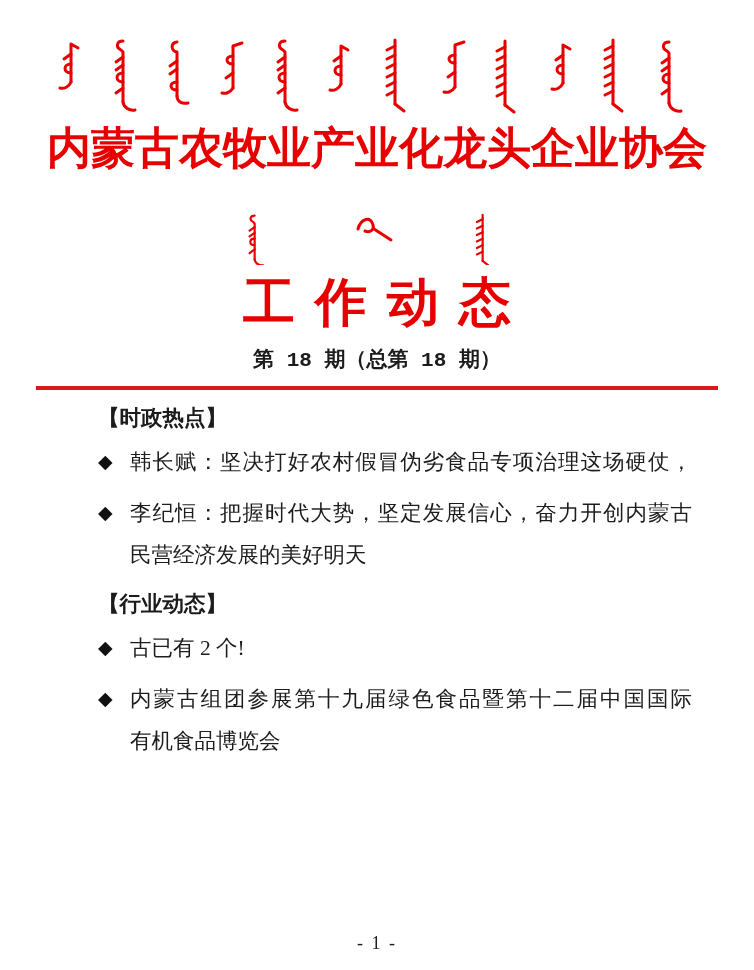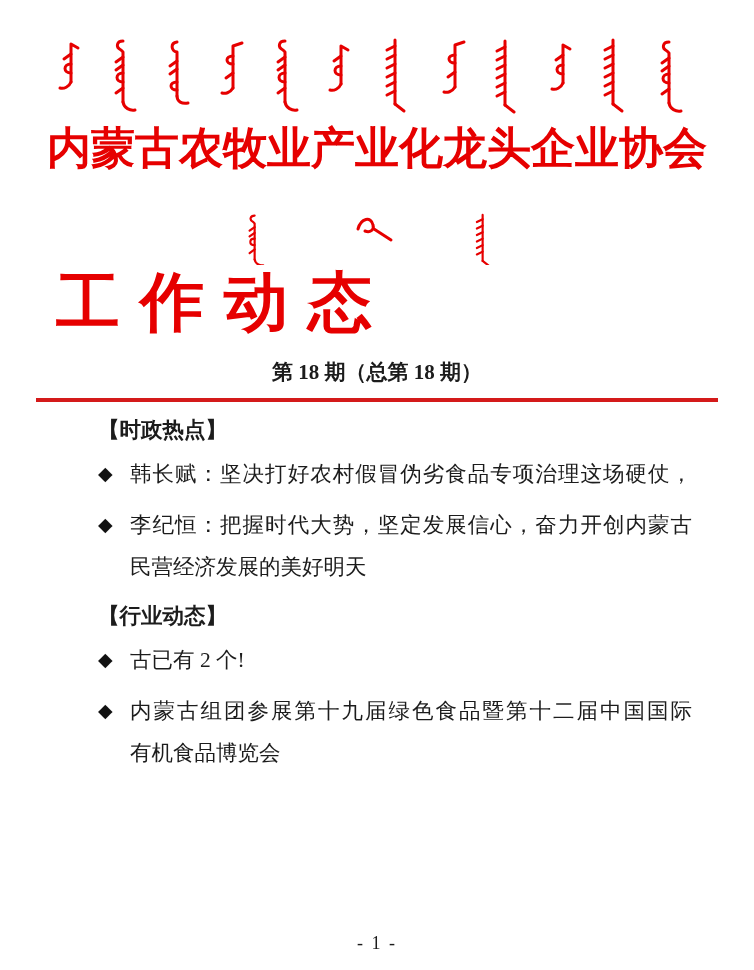--- a/index.html
+++ b/index.html
@@ -23,27 +23,27 @@
   .mg-band{display:block;margin-left:auto;margin-right:auto;}
   .mg-top{margin-top:2px;}
   .mg-mid{margin-top:33px;}
   .org-name{
     margin-top:6px;text-align:center;
     font-size:44px;line-height:58px;font-weight:bold;
     color:var(--red);white-space:nowrap;
     font-family:"Liberation Serif","DejaVu Serif",serif;
   }
   .bulletin-title{
-    margin-top:2px;text-align:left;
-    font-size:64px;line-height:72px;font-weight:bold;
+    margin-top:2px;text-align:center;
+    font-size:52px;line-height:72px;font-weight:bold;
     color:var(--red);letter-spacing:20px;text-indent:20px;white-space:nowrap;
   }
   .issue-line{
-    margin-top:20px;text-align:center;
-    font-size:21px;line-height:27px;font-weight:bold;
+    margin-top:8px;text-align:center;
+    font-size:21px;line-height:27px;font-weight:bold;font-family:Liberation Mono, monospace;
   }
   .pub-row{
     margin-top:17px;padding:0 68px;
     display:flex;justify-content:space-between;align-items:baseline;
     font-size:19px;line-height:24px;
   }
   .red-rule{margin-top:12px;height:4px;background:var(--rule-red);}
   .toc-heading{
     margin-top:42px;text-align:center;
     font-size:23px;line-height:28px;font-weight:bold;

